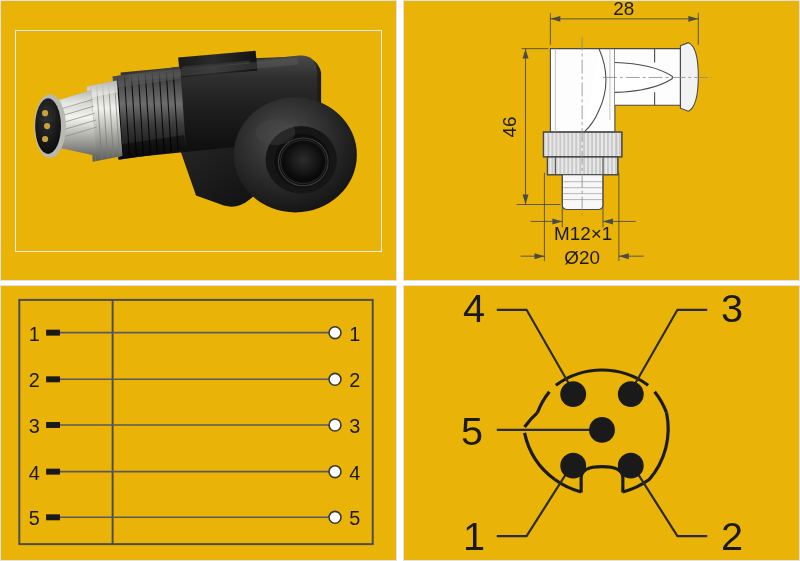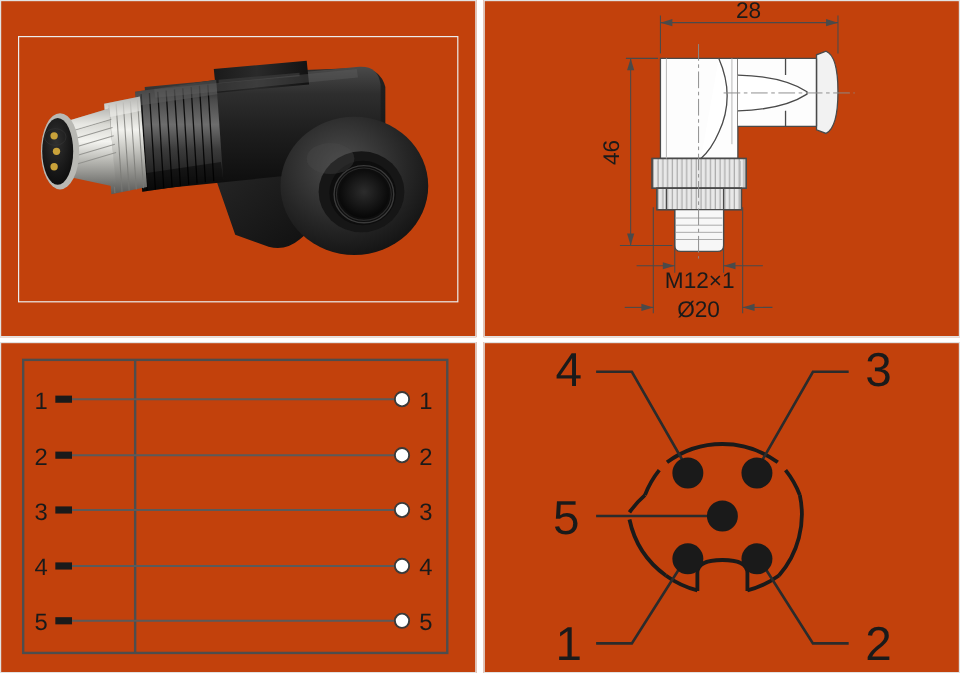--- a/index.html
+++ b/index.html
@@ -20,21 +20,21 @@
     width: 800px;
     height: 561px;
     display: grid;
     grid-template-columns: 397px 6px 397px;
     grid-template-rows: 281px 4px 276px;
   }
   .panel {
     position: relative;
     border: 1px solid #e2e2e2;
     box-sizing: border-box;
-    background: #c2410c;
+    background: #eab308;
     overflow: hidden;
   }
   .panel-photo   { grid-column: 1; grid-row: 1; }
   .panel-drawing { grid-column: 3; grid-row: 1; }
   .panel-wiring  { grid-column: 1; grid-row: 3; }
   .panel-pinout  { grid-column: 3; grid-row: 3; }
 
   .inner-frame {
     position: absolute;
     left: 14px; top: 29px;

